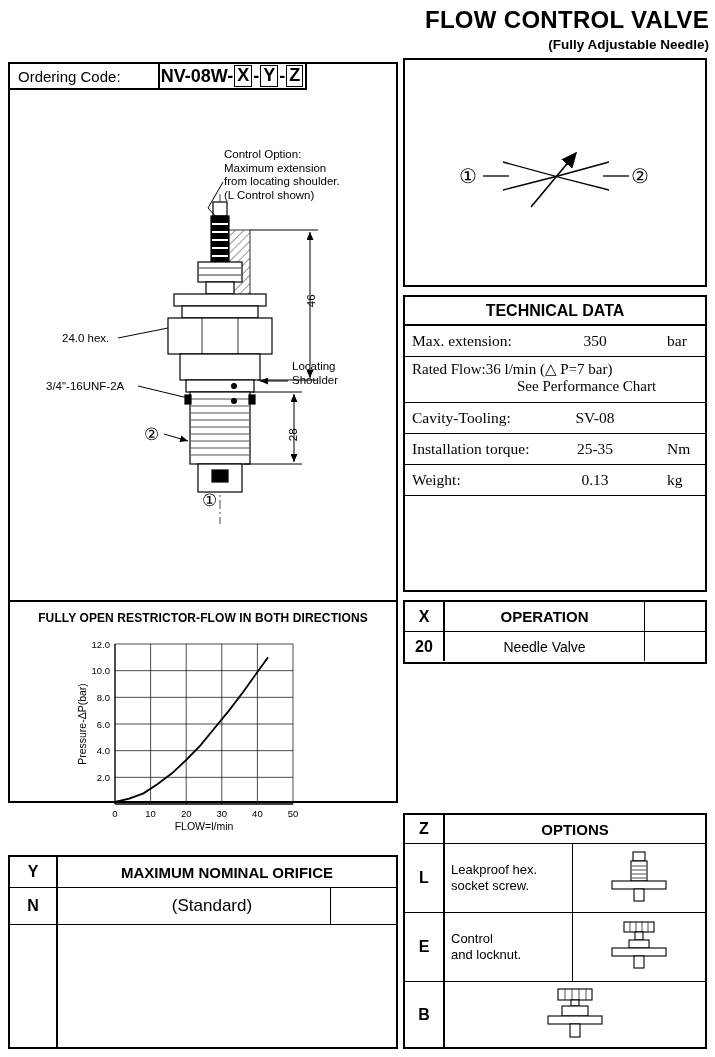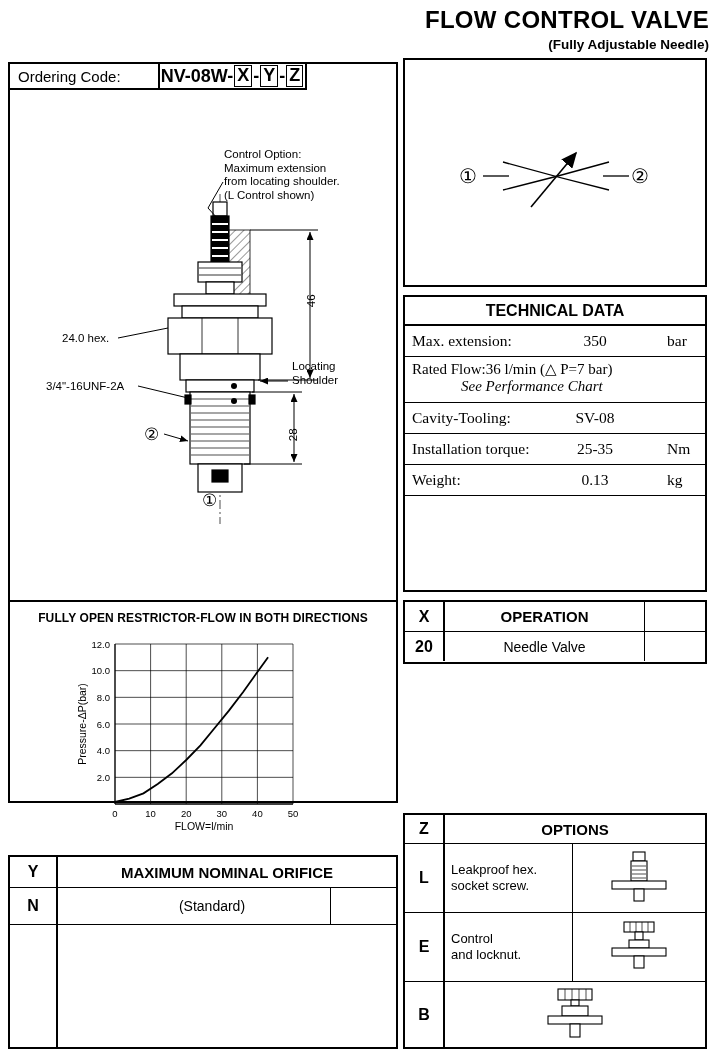--- a/index.html
+++ b/index.html
@@ -34,21 +34,21 @@
   .tech-title{height:27px;border-bottom:2px solid #000;display:flex;align-items:center;justify-content:center;
               font-family:"Liberation Sans",sans-serif;font-weight:bold;font-size:16px;}
   .tr{display:grid;grid-template-columns:140px 100px 1fr;align-items:center;border-bottom:1.5px solid #000;
       font-size:15.5px;}
   .tr .lbl{padding-left:7px;}
   .tr .val{text-align:center;}
   .tr .unit{padding-left:22px;}
   .tr1,.tr3,.tr4,.tr5{height:30px;}
   .tr2{display:block;height:46px;border-bottom:1.5px solid #000;font-size:15px;padding-top:3px;box-sizing:border-box;}
   .tr2 .line1{padding-left:7px;}
-  .tr2 .line2{margin-left:56px;font-style:italic;}
+  .tr2 .line2{margin-left:112px;}
 
   
   .chart-box{left:8px;top:600px;width:390px;height:203px;}
   .chart-title{text-align:center;font-size:12px;font-weight:bold;padding-top:9px;letter-spacing:.1px;}
   .chart-svg{position:absolute;left:0;top:30px;}
   .chart-svg text{font-family:"Liberation Sans",sans-serif;}
 
   
   .op-box{left:403px;top:600px;width:304px;height:64px;display:flex;flex-direction:column;}
   .t-head{display:flex;border-bottom:1.5px solid #000;align-items:stretch;}
@@ -62,21 +62,21 @@
   .op-head .op-midhead{width:200px;border-right:1.5px solid #000;display:flex;align-items:center;justify-content:center;
           font-weight:bold;font-size:15px;box-sizing:border-box;}
   .op-rest{flex:1;}
 
   
   .orifice-box{left:8px;top:855px;width:390px;height:194px;display:flex;flex-direction:column;}
   .y-keycell{width:48px;border-right:2px solid #000;display:flex;align-items:center;justify-content:center;
              font-weight:bold;font-size:16px;box-sizing:border-box;}
   .y-head{height:30px;}
   .y-row{height:36px;display:flex;border-bottom:1.5px solid #000;}
-  .y-mid{flex:1;display:flex;align-items:center;justify-content:center;font-size:14px;margin-left:36px;}
+  .y-mid{flex:1;display:flex;align-items:center;justify-content:center;font-size:17px;margin-left:36px;}
   .y-right{width:66px;border-left:1.5px solid #000;box-sizing:border-box;}
   .y-empty{flex:1;display:flex;}
   .y-empty .y-keycell{border-right:2px solid #000;font-weight:normal;}
 
   
   .options-box{left:403px;top:813px;width:304px;height:236px;display:flex;flex-direction:column;}
   .z-head{height:28px;}
   .z-row{height:68px;display:flex;border-bottom:1.5px solid #000;}
   .z-row:last-child{border-bottom:none;flex:1;}
   .z-key{width:40px;border-right:2px solid #000;display:flex;align-items:center;justify-content:center;

